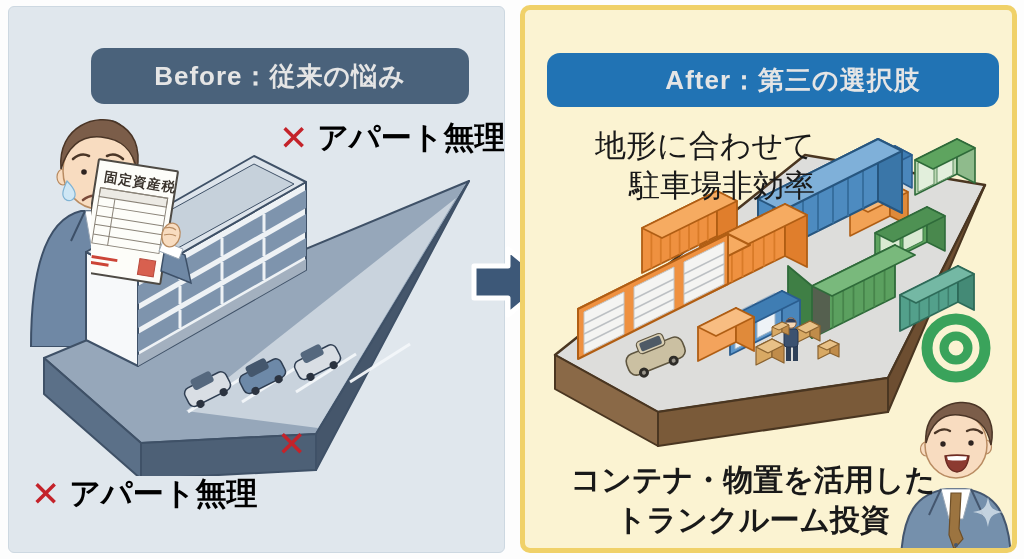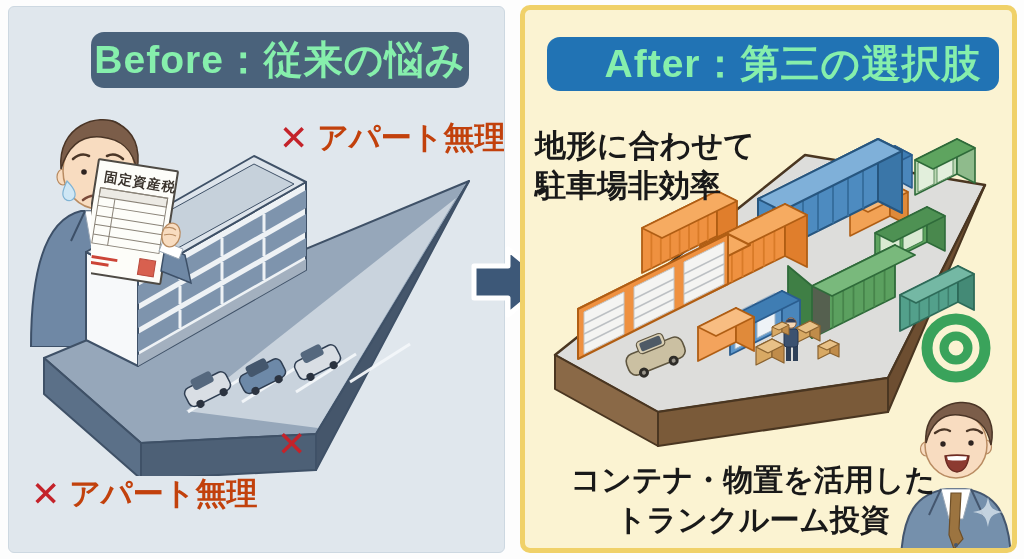--- a/index.html
+++ b/index.html
@@ -4,31 +4,31 @@
 <style>
   html,body{margin:0;padding:0;background:#ffffff;}
   .stage{position:relative;width:1024px;height:559px;background:#fdfdfd;overflow:hidden;
          font-family:"Liberation Sans","DejaVu Sans",sans-serif;}
   .panel{position:absolute;box-sizing:border-box;overflow:hidden;}
   .panel-before{left:8px;top:6px;width:497px;height:547px;background:#e0e7ed;
                 border:1px solid #cdd8e1;border-radius:6px;}
   .panel-after{left:520px;top:5px;width:497px;height:548px;background:#fbf3d2;
                border:5px solid #f0d169;border-radius:10px;}
   .badge{position:absolute;display:flex;align-items:center;justify-content:center;
-         color:#86efac;font-weight:bold;font-size:39px;letter-spacing:1px;border-radius:13px;}
+         color:#e5e5e5;font-weight:bold;font-size:26px;letter-spacing:1px;border-radius:13px;margin-top:16px;}
   .badge-before{left:82px;top:25px;width:378px;height:56px;background:#4a627b;}
   .badge-after{left:22px;top:27px;width:412px;height:54px;background:#2173b4;padding-left:40px;}
   .issue{position:absolute;display:flex;align-items:center;gap:9px;white-space:nowrap;}
   .issue .cross{color:#c4232a;font-size:35px;font-weight:900;line-height:1;}
-  .issue .lbl{color:#c2410c;font-size:31px;font-weight:800;line-height:1;}
+  .issue .lbl{color:#000000;font-size:31px;font-weight:800;line-height:1;}
   .issue-1{left:270px;top:113px;}
   .issue-2{left:268px;top:419px;}
   .issue-3{left:22px;top:469px;}
-  .note{position:absolute;left:10px;top:116px;width:280px;text-align:left;
-        color:#191919;font-size:31px;font-weight:700;line-height:40px;}
+  .note{position:absolute;left:10px;top:116px;width:280px;text-align:right;
+        color:#191919;font-size:31px;font-weight:400;line-height:40px;}
   .caption{position:absolute;left:28px;top:450px;width:400px;text-align:center;
            color:#191919;font-size:30px;font-weight:800;line-height:40px;}
   .abs{position:absolute;}
   svg{display:block;}
 </style>
 </head>
 <body>
 
 <div class="stage">
 

